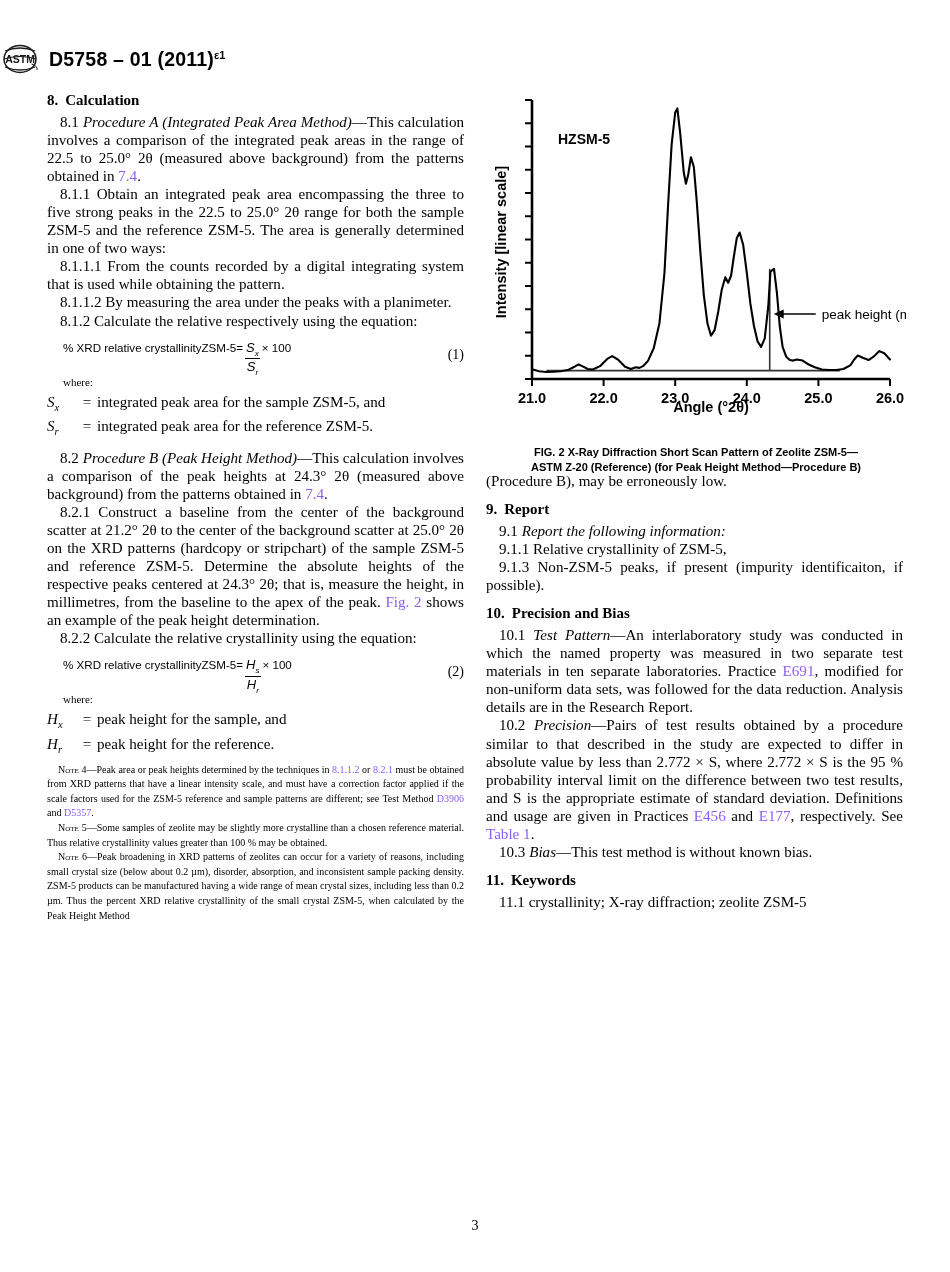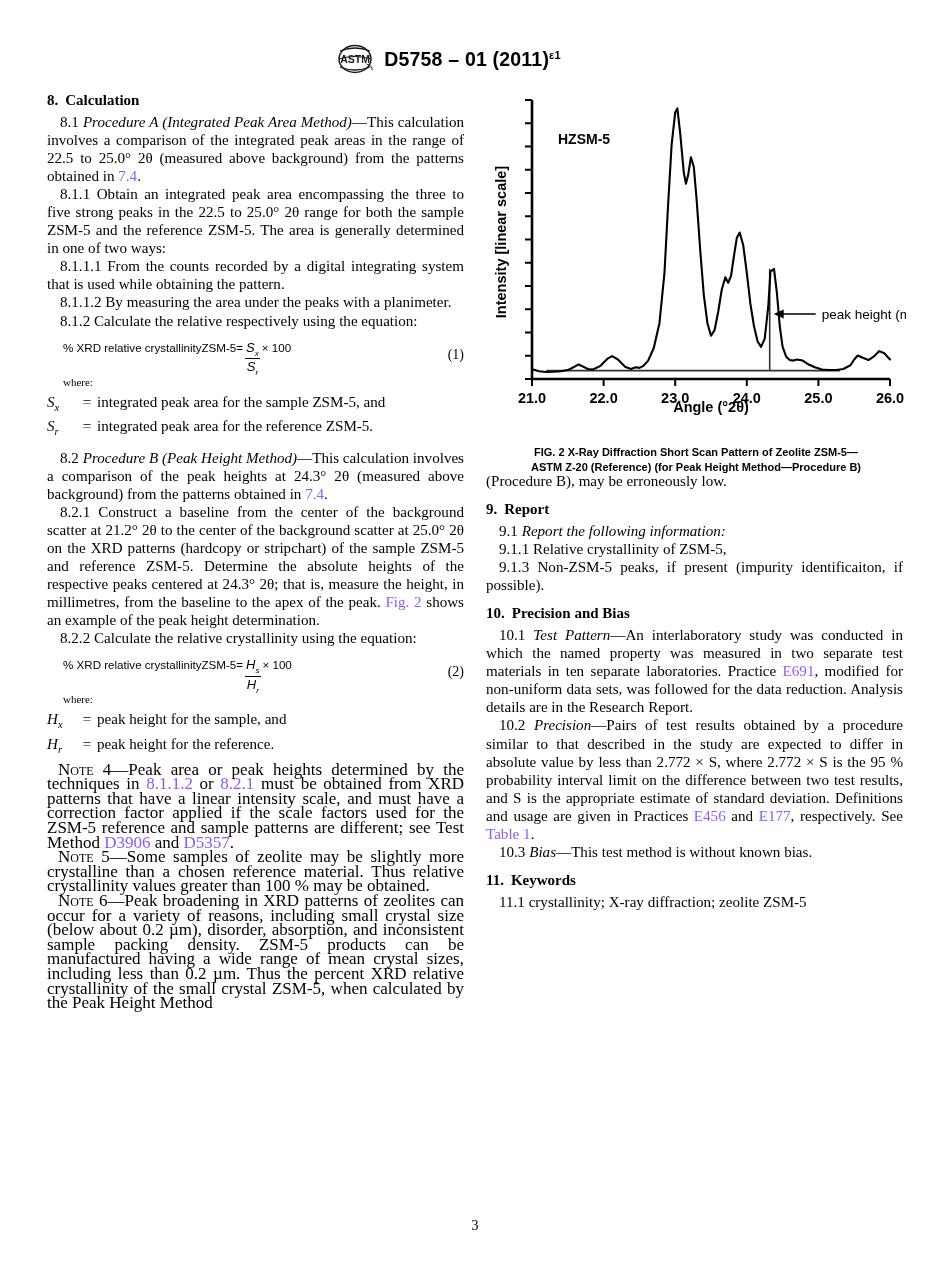--- a/index.html
+++ b/index.html
@@ -4,21 +4,21 @@
 <style>
   html,body{margin:0;padding:0;}
   body{
     width:950px;height:1272px;background:#fff;
     font-family:"Liberation Serif",serif;
     color:#000;position:relative;overflow:hidden;
   }
   .page{position:relative;width:950px;height:1272px;}
 
   
-  .header{position:absolute;top:44px;left:16px;width:864px;text-align:center;}
+  .header{position:absolute;top:44px;left:0;width:864px;text-align:left;}
   .hdr-inner{display:inline-flex;align-items:center;gap:9px;}
   .astm-logo{width:40px;height:30px;display:block;}
   .hdr-title{
     font-family:"Liberation Sans",sans-serif;
     font-weight:bold;font-size:19.5px;letter-spacing:.2px;
   }
   .hdr-title sup{font-size:11px;vertical-align:super;}
 
   
   .col{position:absolute;top:92px;width:417px;}
@@ -63,21 +63,21 @@
   .eqtxt{white-space:nowrap;}
   .frac{display:inline-flex;flex-direction:column;align-items:center;
         margin:0 1px;line-height:1;}
   .frac .nu{padding:0 2px 1px 2px;font-style:italic;font-size:13px;}
   .frac .de{padding:1px 2px 0 2px;font-style:italic;font-size:13px;border-top:1.1px solid #000;}
   .frac .s{font-size:8px;vertical-align:sub;font-style:italic;}
   .eqnum{position:absolute;right:0;top:10px;font-family:"Liberation Serif",serif;font-size:14px;}
 
   
   p.note{
-    font-size:17px;line-height:14.6px;margin:0;
+    font-size:10px;line-height:14.6px;margin:0;
     text-align:justify;text-indent:11px;hyphens:auto;-webkit-hyphens:auto;
   }
   .notelbl{font-variant:small-caps;}
 
   
   .figure{position:absolute;left:486px;top:92px;width:420px;}
   .figwrap{width:420px;height:330px;position:relative;}
   .figcap{
     font-family:"Liberation Sans",sans-serif;
     font-weight:bold;font-size:11px;line-height:15px;

